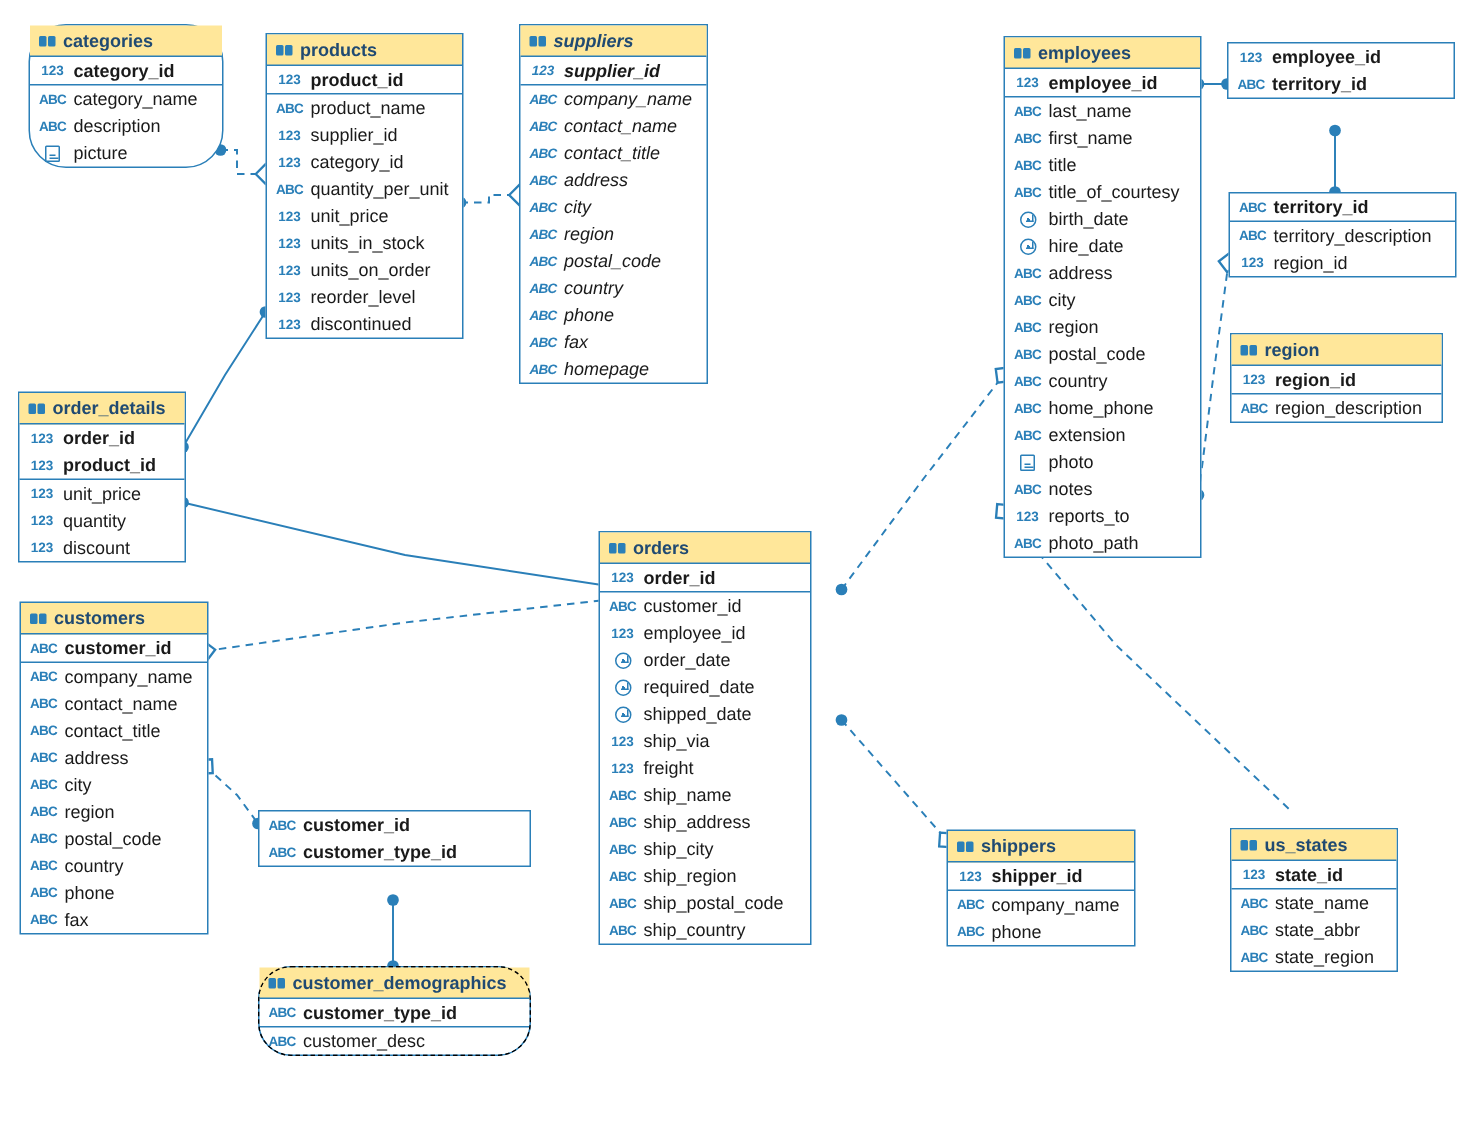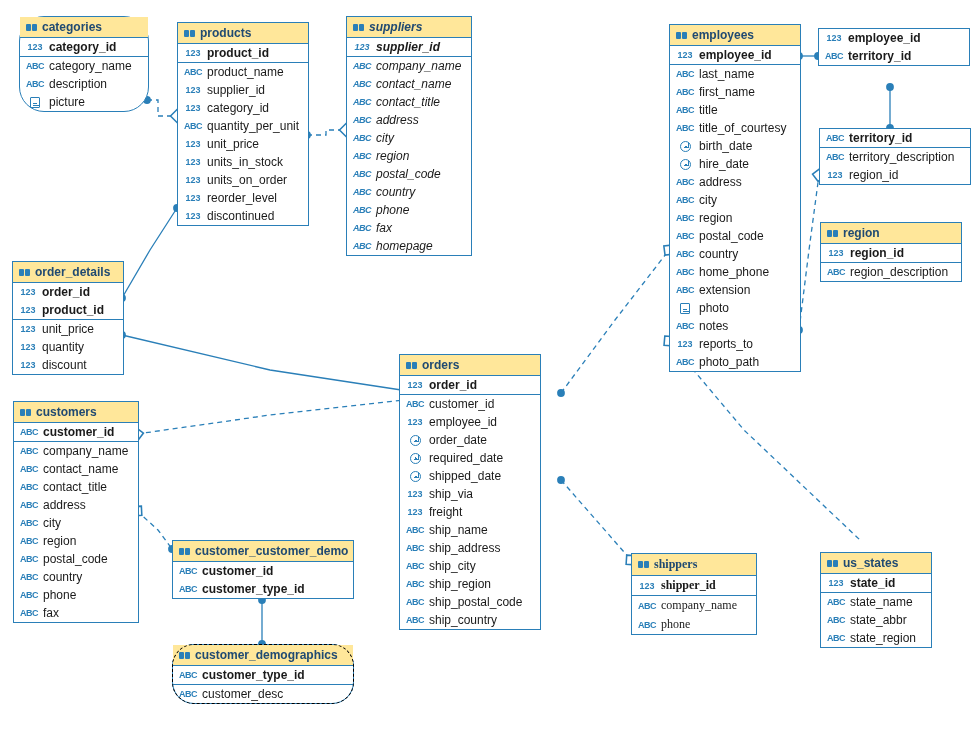--- a/index.html
+++ b/index.html
@@ -447,27 +447,20 @@
         <div class="col">
           <span class="ico txt"></span>
           <span>phone</span>
         </div>
         <div class="col">
           <span class="ico txt"></span>
           <span>fax</span>
         </div>
       </div>
       <div class="tbl" style="left: 172px; top: 540px; width: 180px;">
-        <div class="tbl-head">
-          <span class="tico">
-            <span></span>
-            <span></span>
-          </span>
-          <span>customer_customer_demo</span>
-        </div>
         <div class="col pk">
           <span class="ico txt"></span>
           <span>customer_id</span>
         </div>
         <div class="col pk">
           <span class="ico txt"></span>
           <span>customer_type_id</span>
         </div>
       </div>
       <div class="tbl selected" style="left: 172px; top: 644px; width: 180px; border-radius: 22px;">
@@ -480,21 +473,21 @@
         </div>
         <div class="col pk">
           <span class="ico txt"></span>
           <span>customer_type_id</span>
         </div>
         <div class="col sep">
           <span class="ico txt"></span>
           <span>customer_desc</span>
         </div>
       </div>
-      <div class="tbl" style="left: 631px; top: 553px; width: 124px; font-family: Liberation Serif, serif;">
+      <div class="tbl" style="left: 631px; top: 553px; width: 124px;">
         <div class="tbl-head">
           <span class="tico">
             <span></span>
             <span></span>
           </span>
           <span>shippers</span>
         </div>
         <div class="col pk">
           <span class="ico num"></span>
           <span>shipper_id</span>

